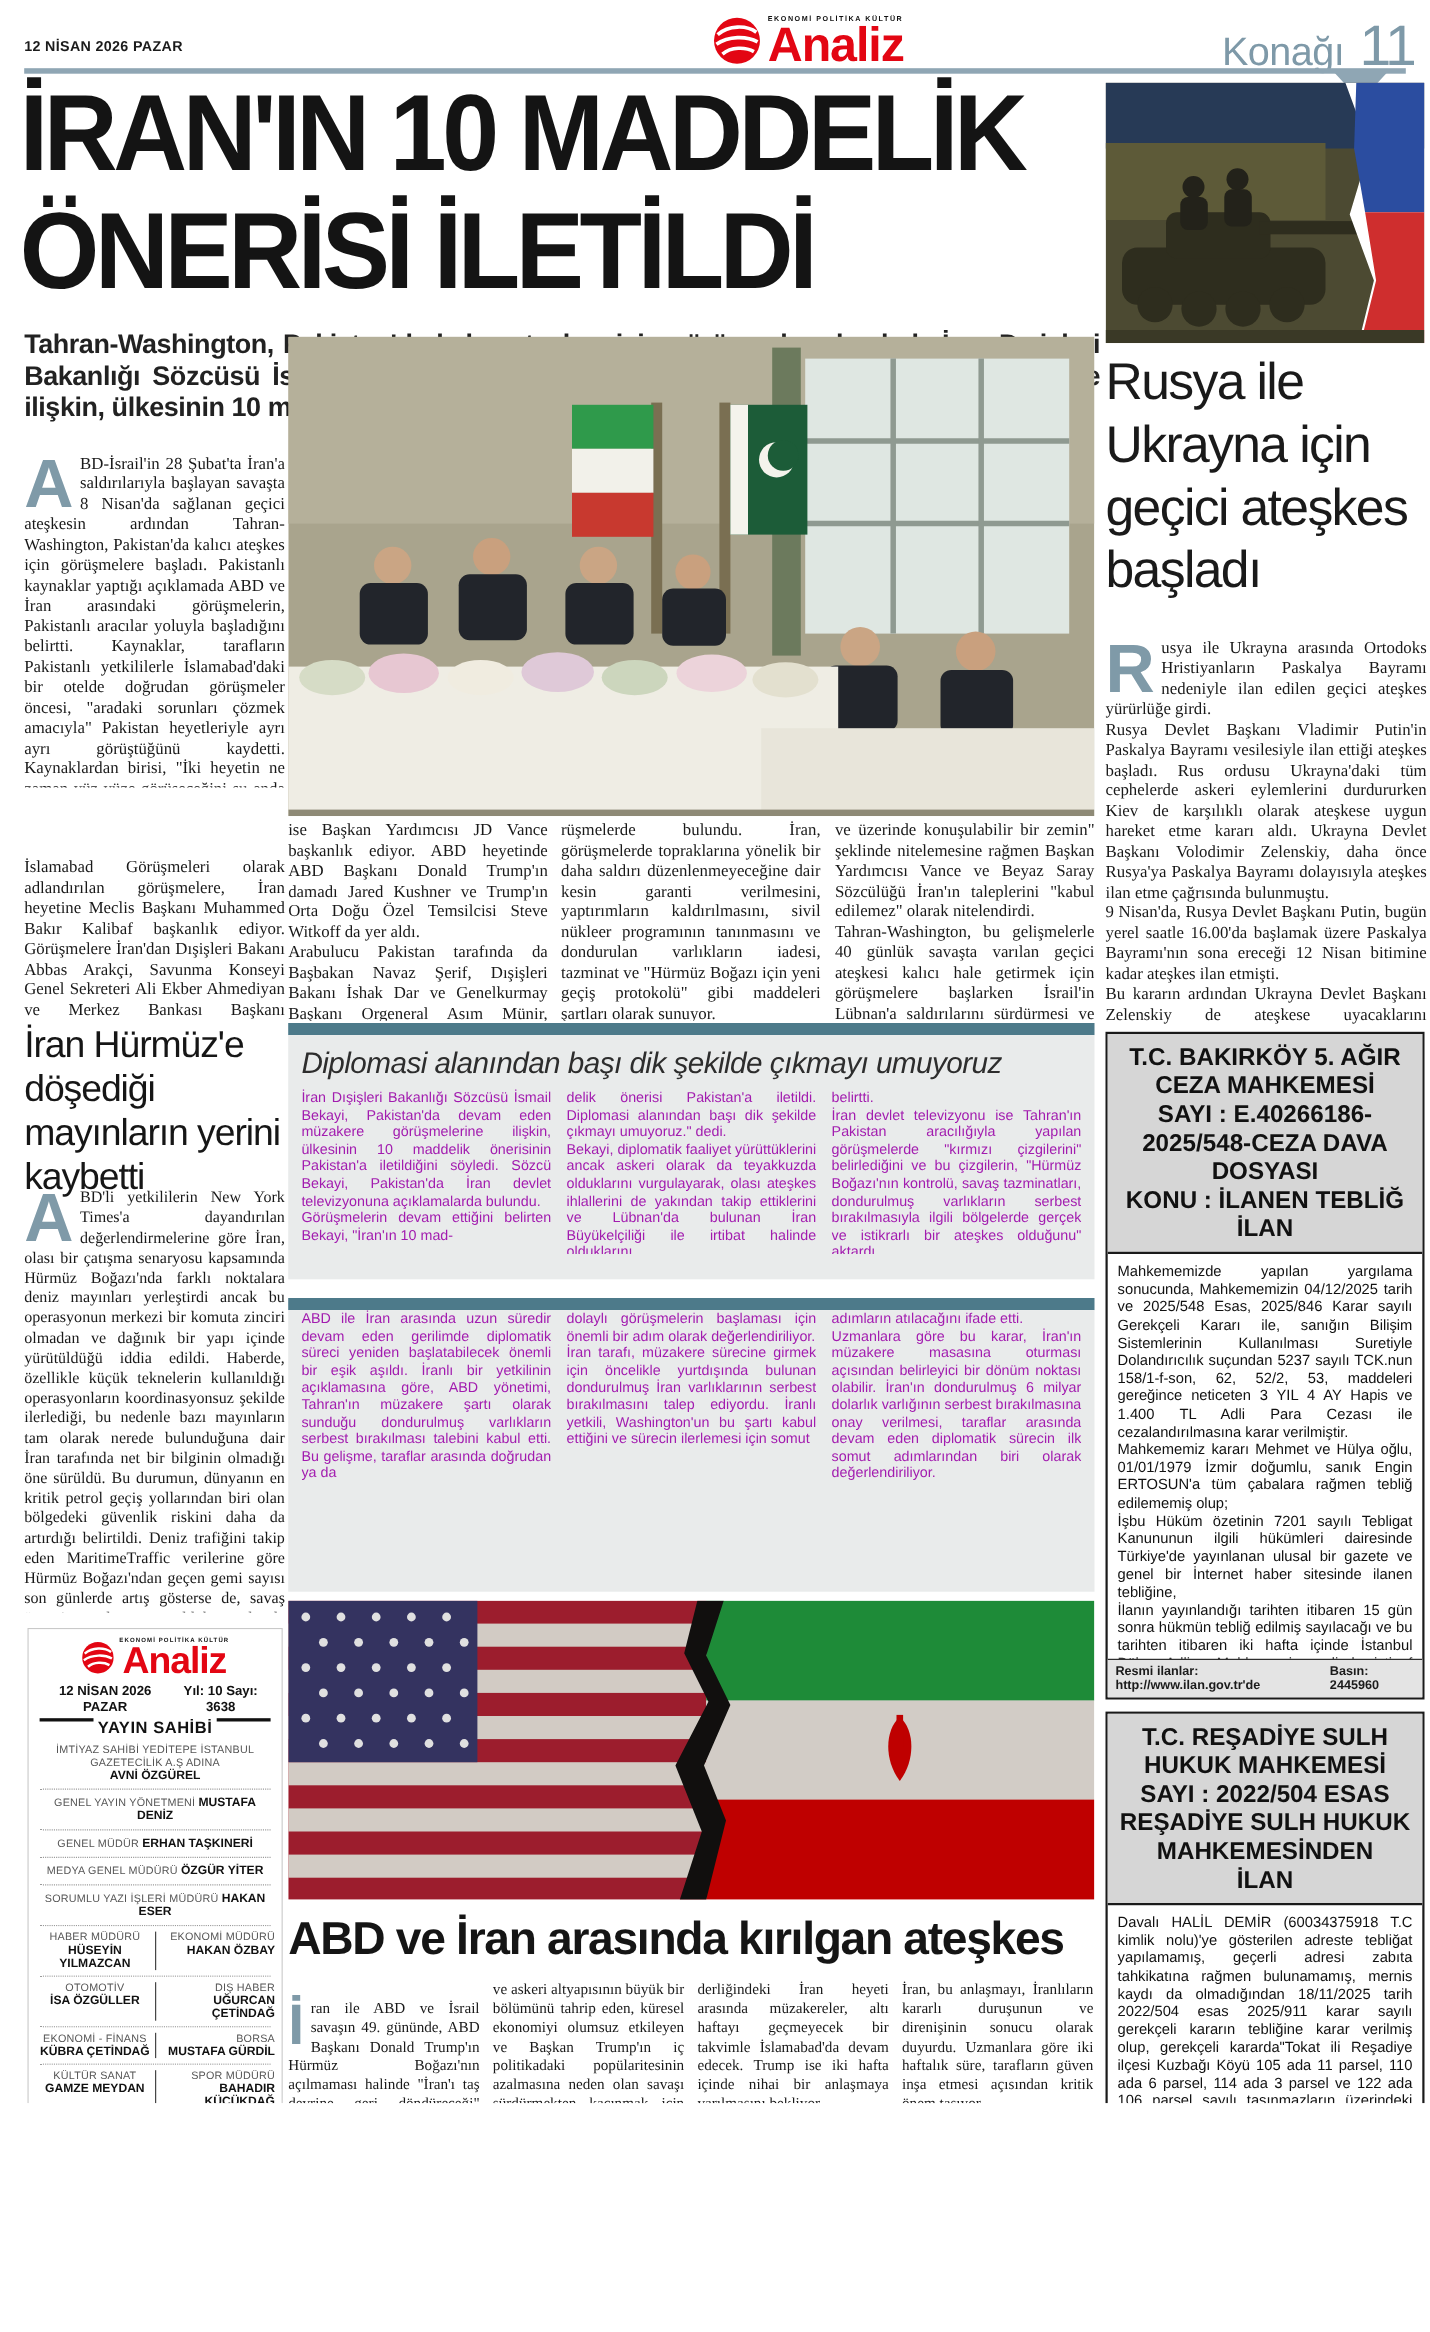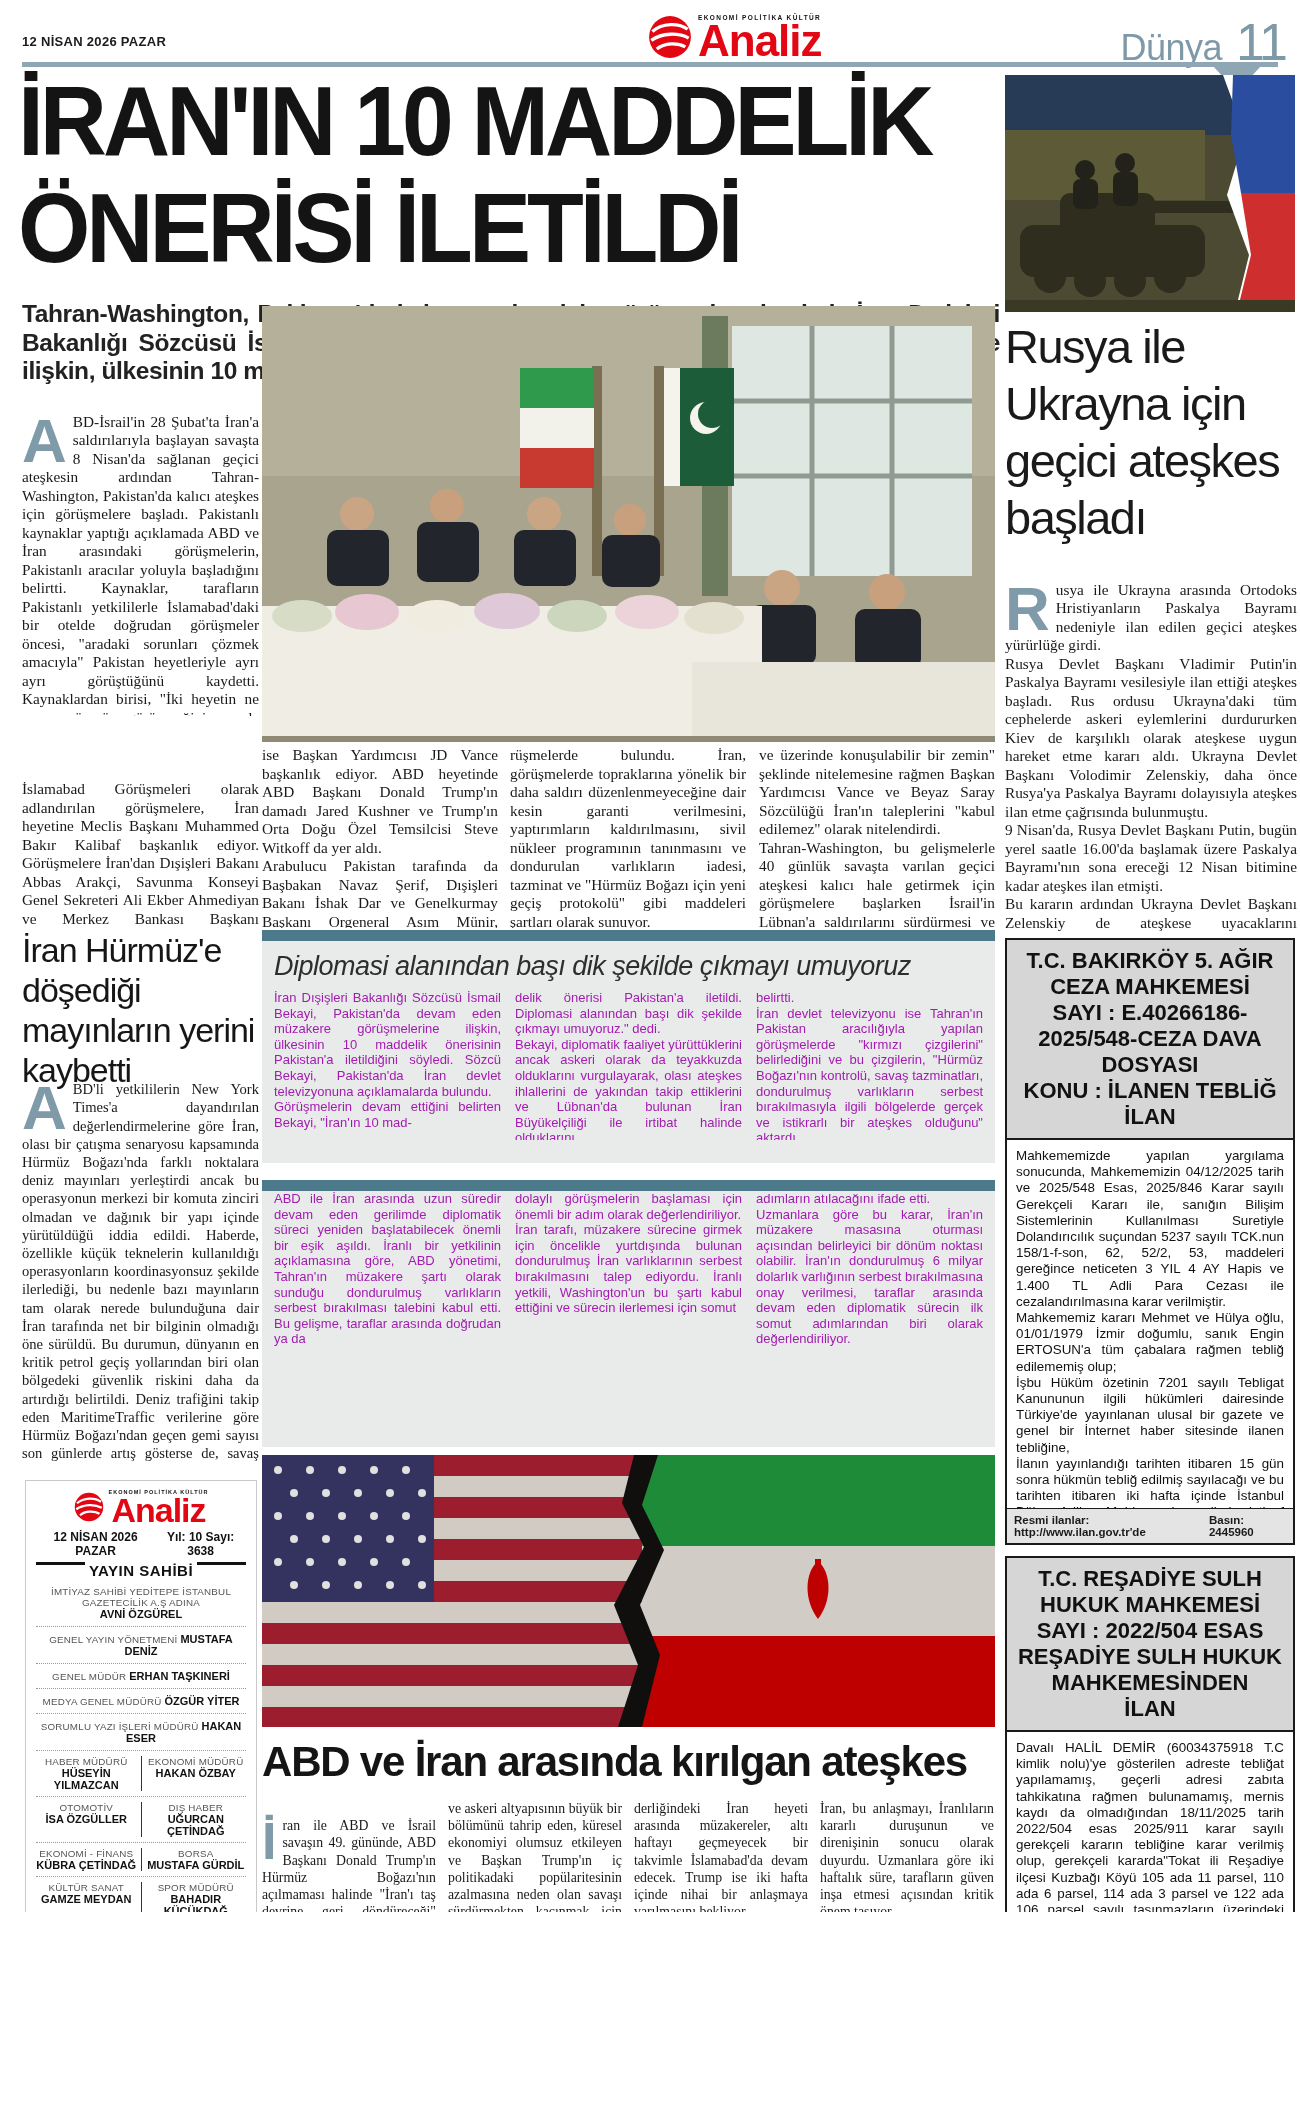--- a/index.html
+++ b/index.html
@@ -85,21 +85,21 @@
         font-weight:bold;font-size:12px;color:#111;}
   .m-sec{display:flex;align-items:flex-start;gap:4px;margin:4px 10px;}
   .m-sec .bar{flex:1;height:3px;background:#111;}
   .m-sec .t{font-weight:bold;font-size:15px;color:#111;letter-spacing:.5px;}
   .m-label{color:#555;font-size:9.8px;letter-spacing:.2px;}
   .m-name{font-weight:bold;color:#111;font-size:11px;}
   .m-row{padding:3px 6px;}
   .dot{border:0;border-top:1px dotted #9a9a9a;margin:3px 10px;}
   .m-pair{display:flex;padding:2px 6px;}
   .m-pair>div{flex:1;}
-  .m-pair>div+div{border-left:1.5px solid #333;}
+  .m-pair>div+div{border-left:1.5px solid #333;text-align:right;}
   .m-inline{padding:3px 6px;} .m-inline .m-label{display:inline;} .m-inline .m-name{display:inline;}
   .m-small{font-size:9.3px;line-height:11.8px;color:#333;padding:2px 8px;}
   .m-bold-sm{font-weight:bold;color:#111;}
   svg{display:block;}
 </style>
 </head>
 <body>
 
 <div id="page">
 
@@ -114,21 +114,21 @@
         <path d="M8 31 C15 25 27 25 34 29" stroke="#fff" stroke-width="3" fill="none"></path>
       </svg>
     </span>
     <span class="wordwrap">
       <span class="tagline">EKONOMİ POLİTİKA KÜLTÜR</span>
       <span class="word">Analiz</span>
     </span>
   </div>
 
   <div class="abs section-right">
-    <span class="sec">Dünya</span>
+    <span class="sec">Konağı</span>
     <span class="pg">11</span>
   </div>
   <div class="abs hrule"></div>
   <div class="abs htri"></div>
 
   <div class="abs lead-headline">İRAN'IN 10 MADDELİK
 ÖNERİSİ İLETİLDİ</div>
   <div class="abs lead-subhead">Tahran-Washington, Pakistan'da kalıcı ateşkes için görüşmelere başladı. İran Dışişleri Bakanlığı Sözcüsü İsmail Bekayi, Pakistan'da devam eden müzakere görüşmelerine ilişkin, ülkesinin 10 maddelik önerisinin Pakistan'a iletildiğini söyledi</div>
 
   <div class="abs serifcol col-left1">

